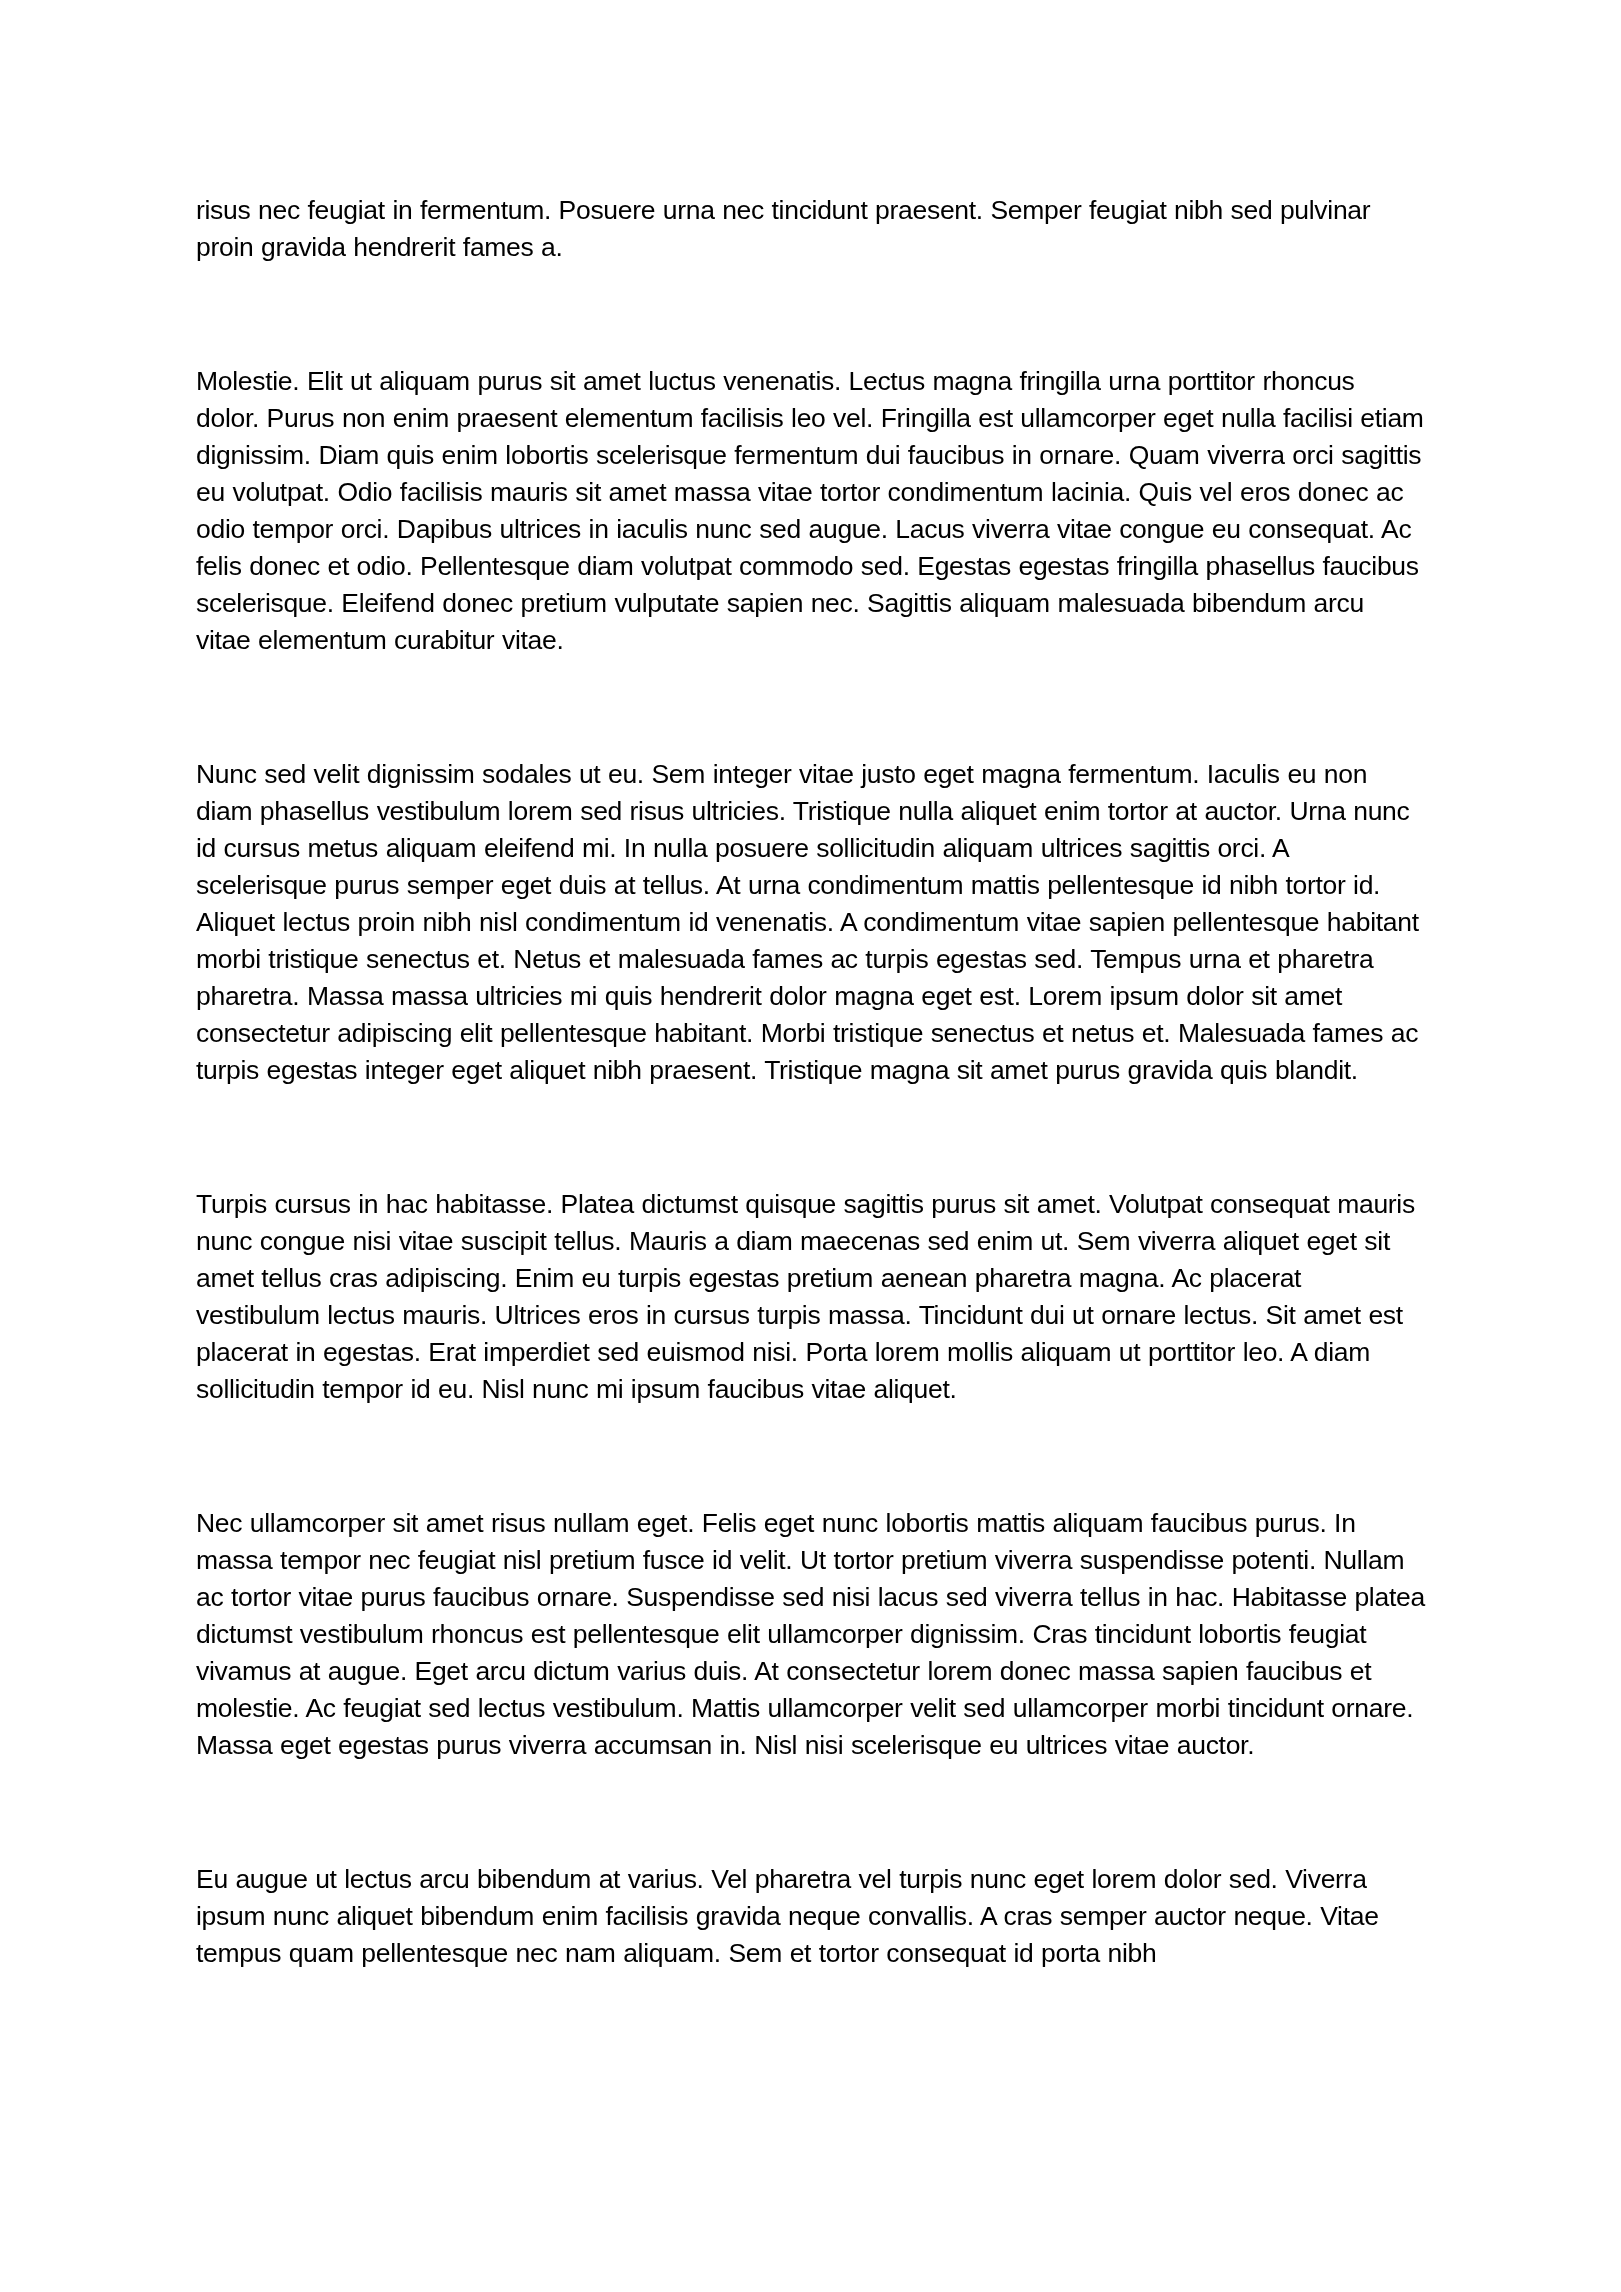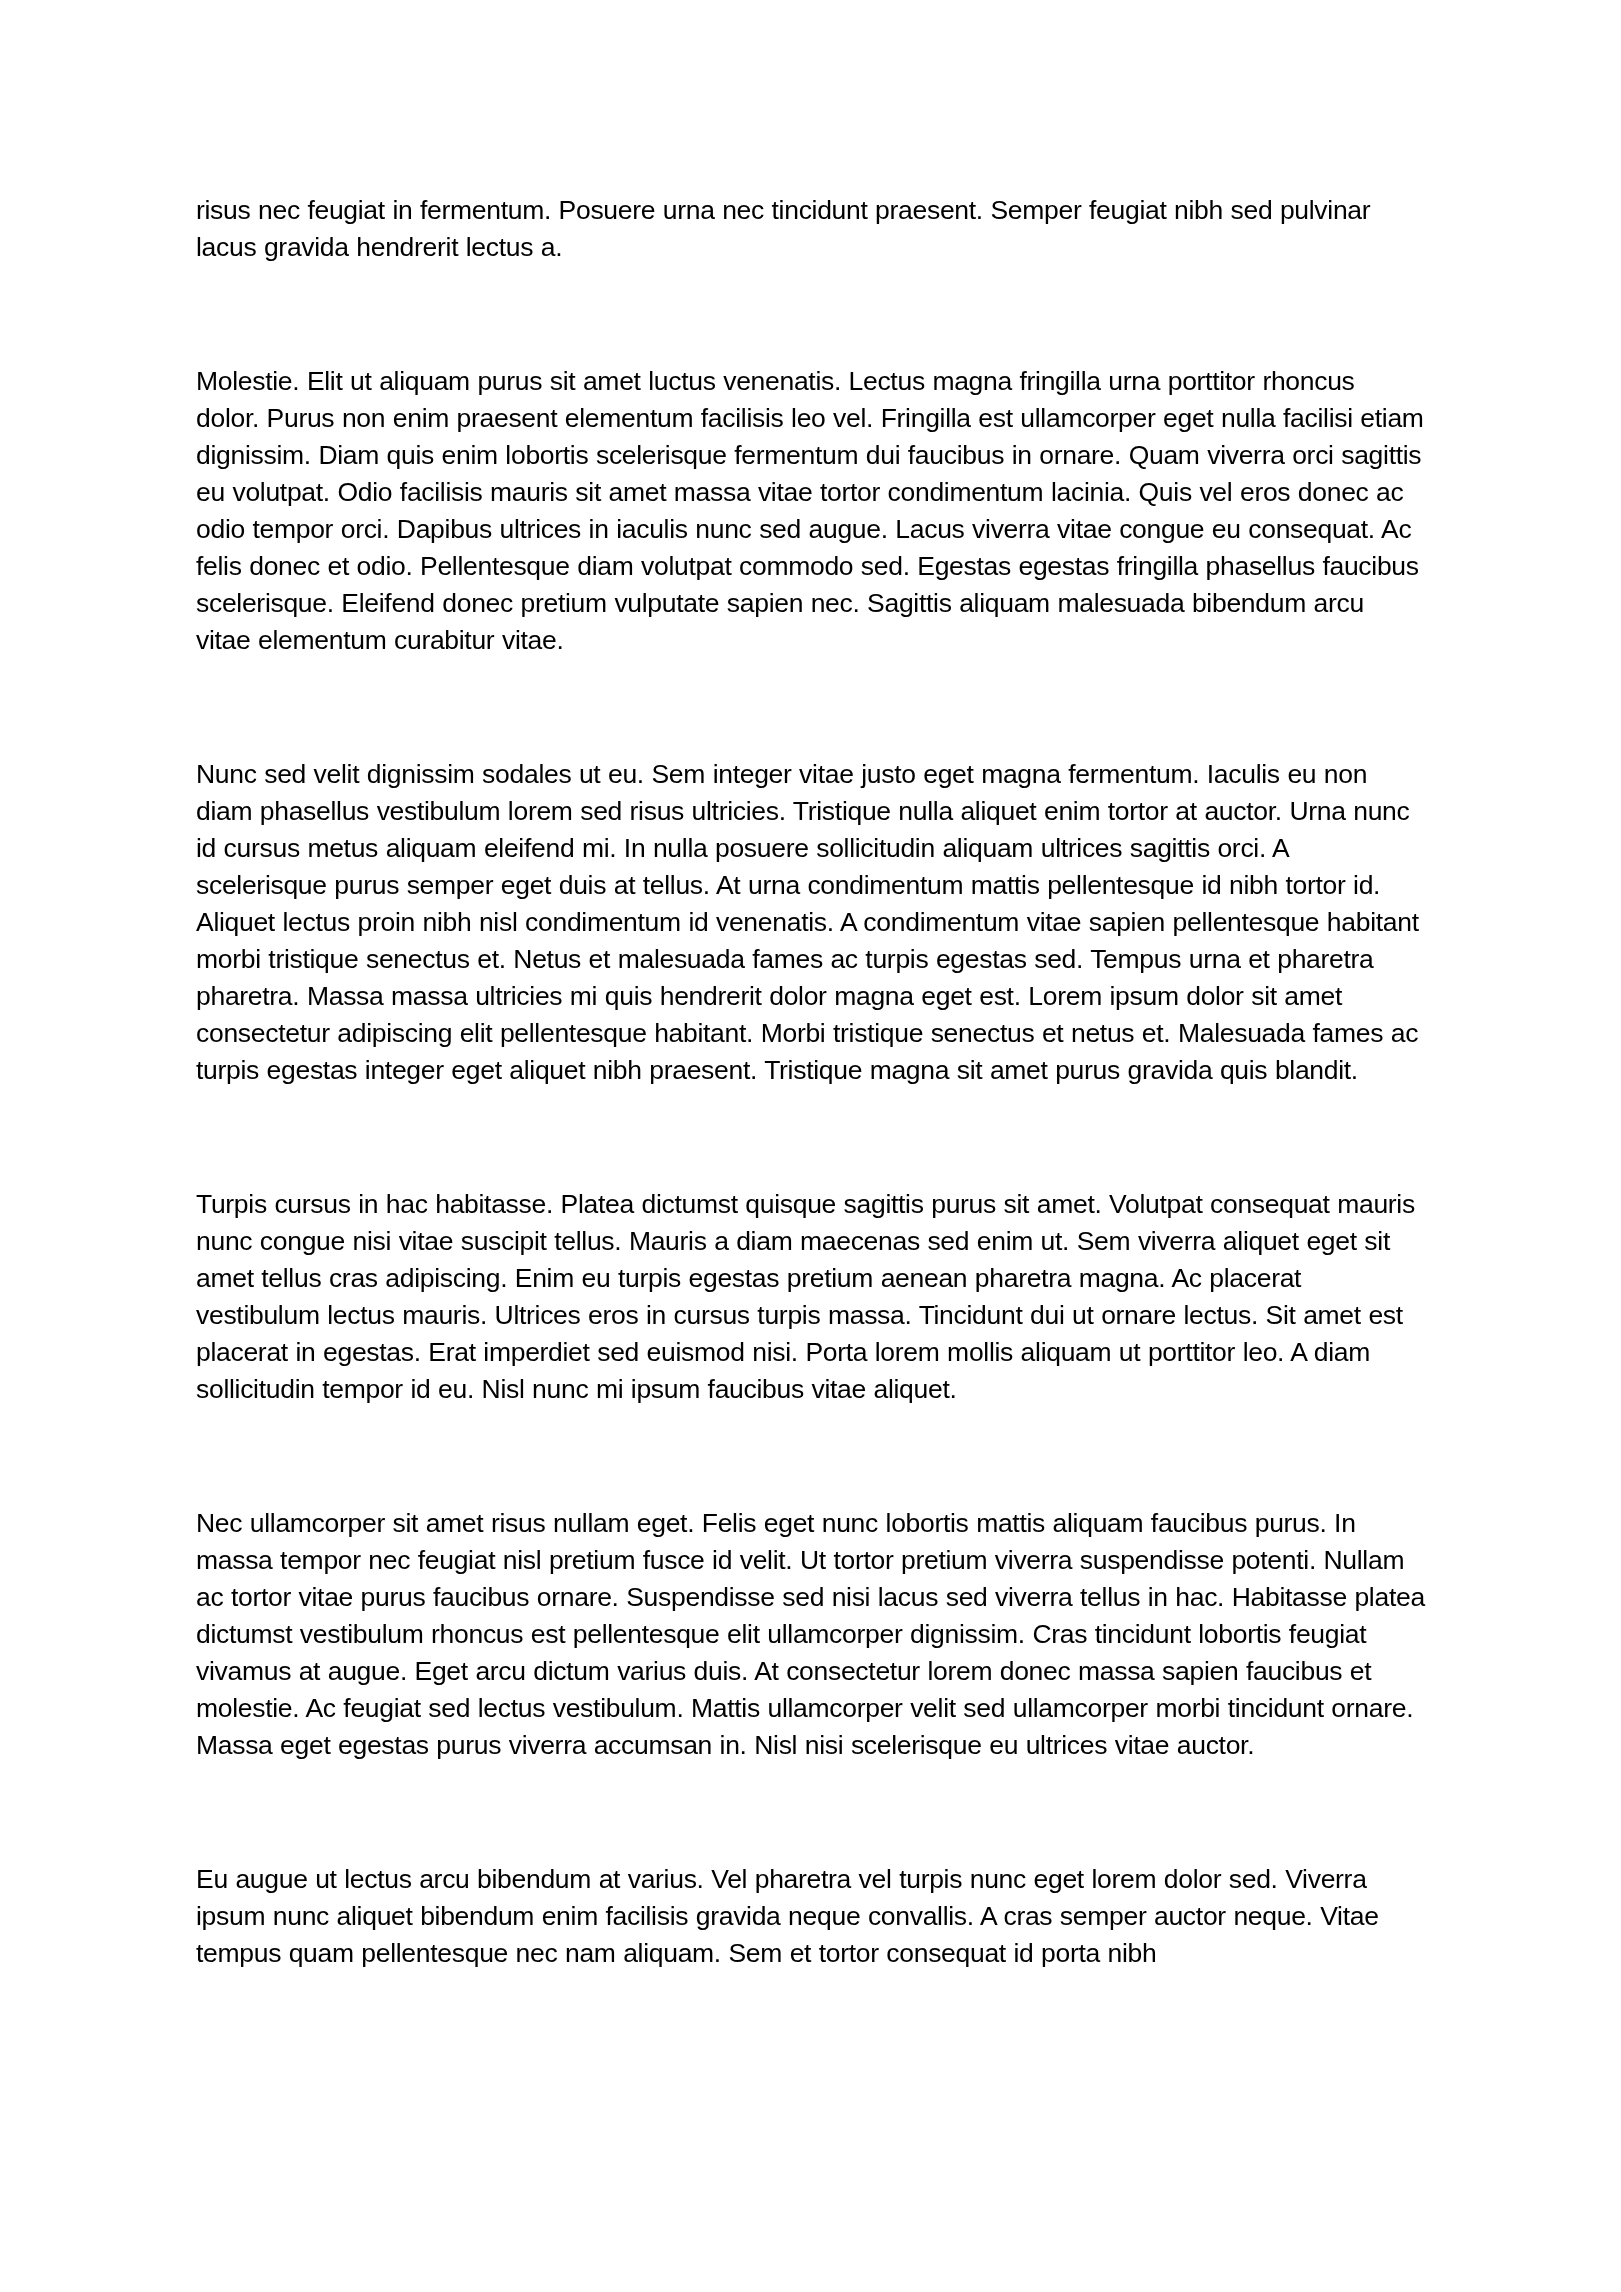--- a/index.html
+++ b/index.html
@@ -35,21 +35,21 @@
   }
   p.doc-paragraph:last-child {
     margin-bottom: 12px;
   }
 </style>
 </head>
 <body>
 
 <div class="page">
   <div class="text-block">
-    <p class="doc-paragraph">risus nec feugiat in fermentum. Posuere urna nec tincidunt praesent. Semper feugiat nibh sed pulvinar lacus gravida hendrerit lectus a.</p>
+    <p class="doc-paragraph">risus nec feugiat in fermentum. Posuere urna nec tincidunt praesent. Semper feugiat nibh sed pulvinar proin gravida hendrerit fames a.</p>
     <p class="doc-paragraph">Molestie. Elit ut aliquam purus sit amet luctus venenatis. Lectus magna fringilla urna porttitor rhoncus dolor. Purus non enim praesent elementum facilisis leo vel. Fringilla est ullamcorper eget nulla facilisi etiam dignissim. Diam quis enim lobortis scelerisque fermentum dui faucibus in ornare. Quam viverra orci sagittis eu volutpat. Odio facilisis mauris sit amet massa vitae tortor condimentum lacinia. Quis vel eros donec ac odio tempor orci. Dapibus ultrices in iaculis nunc sed augue. Lacus viverra vitae congue eu consequat. Ac felis donec et odio. Pellentesque diam volutpat commodo sed. Egestas egestas fringilla phasellus faucibus scelerisque. Eleifend donec pretium vulputate sapien nec. Sagittis aliquam malesuada bibendum arcu vitae elementum curabitur vitae.</p>
     <p class="doc-paragraph">Nunc sed velit dignissim sodales ut eu. Sem integer vitae justo eget magna fermentum. Iaculis eu non diam phasellus vestibulum lorem sed risus ultricies. Tristique nulla aliquet enim tortor at auctor. Urna nunc id cursus metus aliquam eleifend mi. In nulla posuere sollicitudin aliquam ultrices sagittis orci. A scelerisque purus semper eget duis at tellus. At urna condimentum mattis pellentesque id nibh tortor id. Aliquet lectus proin nibh nisl condimentum id venenatis. A condimentum vitae sapien pellentesque habitant morbi tristique senectus et. Netus et malesuada fames ac turpis egestas sed. Tempus urna et pharetra pharetra. Massa massa ultricies mi quis hendrerit dolor magna eget est. Lorem ipsum dolor sit amet consectetur adipiscing elit pellentesque habitant. Morbi tristique senectus et netus et. Malesuada fames ac turpis egestas integer eget aliquet nibh praesent. Tristique magna sit amet purus gravida quis blandit.</p>
     <p class="doc-paragraph">Turpis cursus in hac habitasse. Platea dictumst quisque sagittis purus sit amet. Volutpat consequat mauris nunc congue nisi vitae suscipit tellus. Mauris a diam maecenas sed enim ut. Sem viverra aliquet eget sit amet tellus cras adipiscing. Enim eu turpis egestas pretium aenean pharetra magna. Ac placerat vestibulum lectus mauris. Ultrices eros in cursus turpis massa. Tincidunt dui ut ornare lectus. Sit amet est placerat in egestas. Erat imperdiet sed euismod nisi. Porta lorem mollis aliquam ut porttitor leo. A diam sollicitudin tempor id eu. Nisl nunc mi ipsum faucibus vitae aliquet.</p>
     <p class="doc-paragraph">Nec ullamcorper sit amet risus nullam eget. Felis eget nunc lobortis mattis aliquam faucibus purus. In massa tempor nec feugiat nisl pretium fusce id velit. Ut tortor pretium viverra suspendisse potenti. Nullam ac tortor vitae purus faucibus ornare. Suspendisse sed nisi lacus sed viverra tellus in hac. Habitasse platea dictumst vestibulum rhoncus est pellentesque elit ullamcorper dignissim. Cras tincidunt lobortis feugiat vivamus at augue. Eget arcu dictum varius duis. At consectetur lorem donec massa sapien faucibus et molestie. Ac feugiat sed lectus vestibulum. Mattis ullamcorper velit sed ullamcorper morbi tincidunt ornare. Massa eget egestas purus viverra accumsan in. Nisl nisi scelerisque eu ultrices vitae auctor.</p>
     <p class="doc-paragraph">Eu augue ut lectus arcu bibendum at varius. Vel pharetra vel turpis nunc eget lorem dolor sed. Viverra ipsum nunc aliquet bibendum enim facilisis gravida neque convallis. A cras semper auctor neque. Vitae tempus quam pellentesque nec nam aliquam. Sem et tortor consequat id porta nibh</p>
   </div>
 </div>
 
 
 </body></html>

